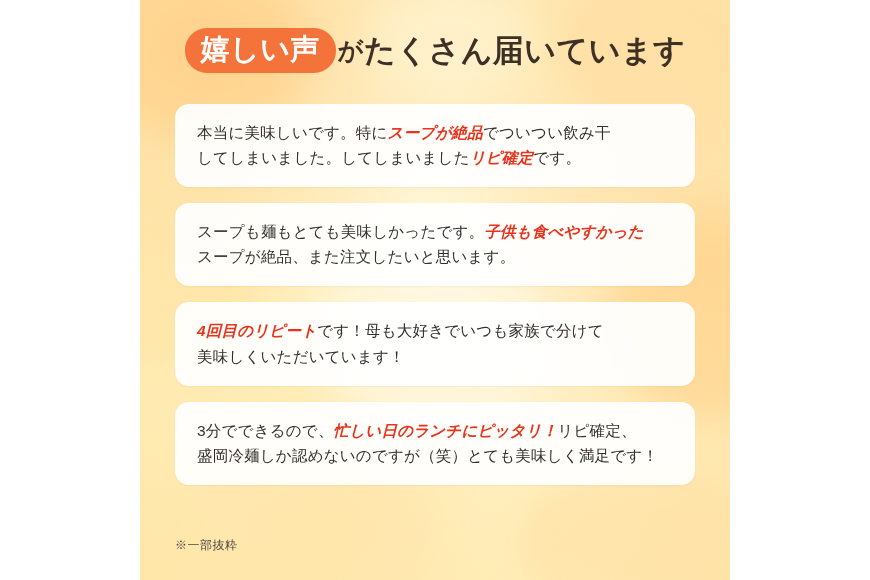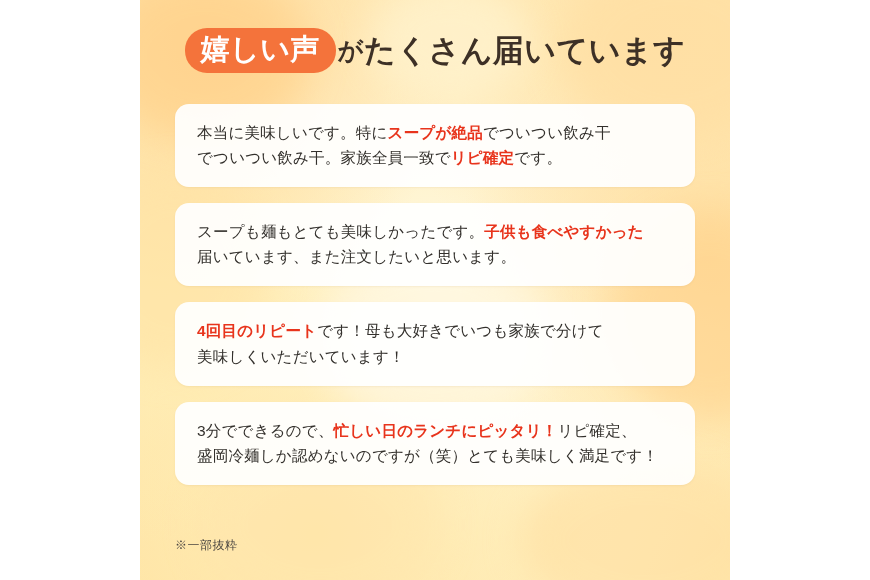--- a/index.html
+++ b/index.html
@@ -103,20 +103,21 @@
   .line {
     font-size: 15.5px;
     line-height: 1.62;
     color: #33302c;
     letter-spacing: 0.2px;
     white-space: nowrap;
   }
   .hl {
     color: #e8341c;
     font-weight: bold;
+    font-style: italic;
   }
   .note {
     position: absolute;
     left: 35px;
     top: 537px;
     font-size: 12px;
     color: #4a4540;
     letter-spacing: 0.5px;
   }
 </style>
@@ -135,26 +136,26 @@
     <div class="blotch b8"></div>
 
     <div class="header">
       <span class="headline"><span class="pill">嬉しい声</span><span class="hw hw-small">が</span><span class="hw">たくさん</span><span class="hw">届いています</span></span>
     </div>
 
     <div class="cards">
 
       <div class="card">
         <div class="line"><span>本当に美味しいです。特に</span><span class="hl">スープが絶品</span><span>でついつい飲み干</span></div>
-        <div class="line"><span>でついつい飲み干。家族全員一致で</span><span class="hl">リピ確定</span><span>です。</span></div>
+        <div class="line"><span>してしまいました。してしまいました</span><span class="hl">リピ確定</span><span>です。</span></div>
       </div>
 
       <div class="card">
         <div class="line"><span>スープも麺もとても美味しかったです。</span><span class="hl">子供も食べやすかった</span></div>
-        <div class="line"><span>届いています、また注文したいと思います。</span></div>
+        <div class="line"><span>スープが絶品、また注文したいと思います。</span></div>
       </div>
 
       <div class="card">
         <div class="line"><span class="hl">4回目のリピート</span><span>です！母も大好きでいつも家族で分けて</span></div>
         <div class="line"><span>美味しくいただいています！</span></div>
       </div>
 
       <div class="card">
         <div class="line"><span>3分でできるので、</span><span class="hl">忙しい日のランチにピッタリ！</span><span>リピ確定、</span></div>
         <div class="line"><span>盛岡冷麺しか認めないのですが（笑）とても美味しく満足です！</span></div>

